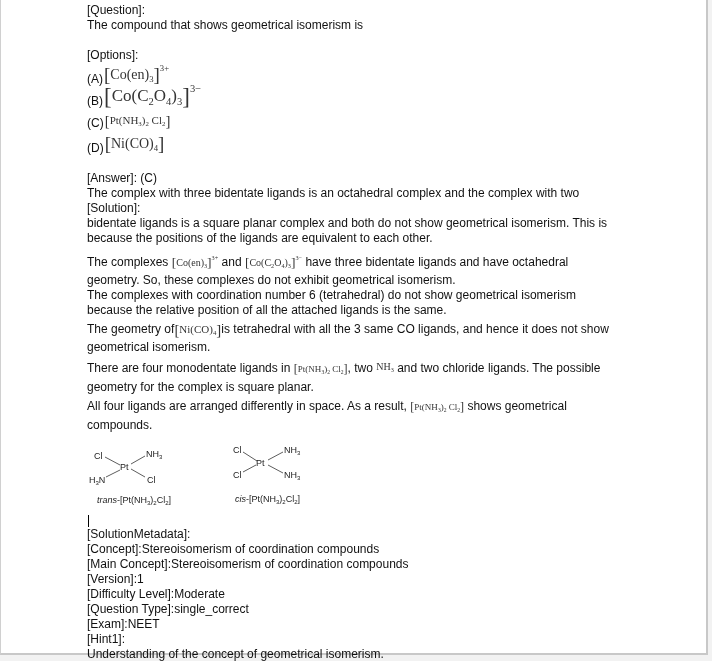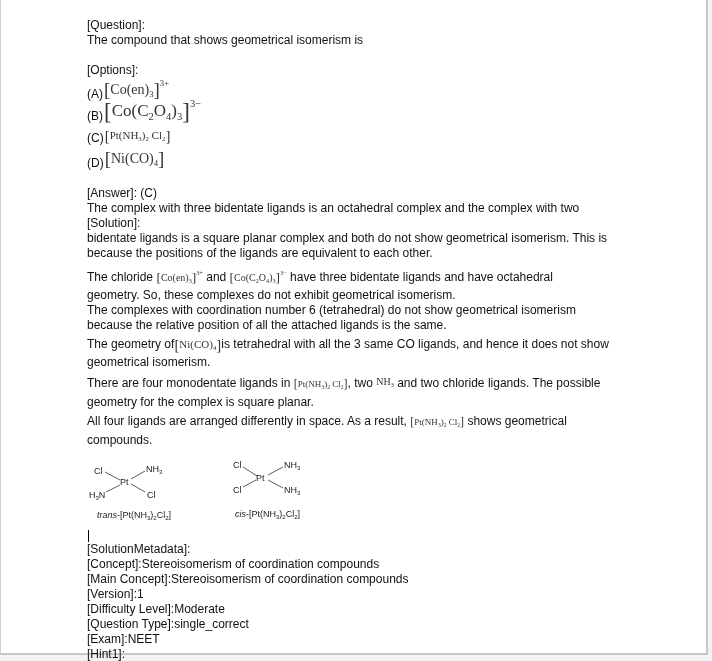--- a/index.html
+++ b/index.html
@@ -27,21 +27,21 @@
   .caret { width:1px; height:12px; background:#000; margin-left:1px; margin-top:2px; }
   .chem { font-family:"Liberation Sans", sans-serif; font-size:9px; fill:#222; }
   .chem-i { font-style:italic; }
 </style>
 </head>
 <body>
 
 <div class="page">
   <div class="content">
 
-    <div class="line" style="margin-top:18px">[Question]:</div>
+    <div class="line" style="margin-top:3px">[Question]:</div>
     <div class="line">The compound that shows geometrical isomerism is</div>
     <div class="gap-s"></div>
     <div class="line">[Options]:</div>
 
     <div class="opt">
       <span class="lbl">(A)</span>
       <span class="fm big">
         <span class="bracket">[</span><span>Co(en)</span><span class="sub">3</span><span class="bracket">]</span><span class="sup">3+</span>
       </span>
     </div>
@@ -70,21 +70,21 @@
     <div class="gap-s"></div>
     <div class="line">
       <span>[Answer]:</span> <span>(C)</span>
     </div>
     <div class="line">The complex with three bidentate ligands is an octahedral complex and the complex with two</div>
     <div class="line">[Solution]:</div>
     <div class="line">bidentate ligands is a square planar complex and both do not show geometrical isomerism. This is</div>
     <div class="line">because the positions of the ligands are equivalent to each other.</div>
 
     <div class="line" style="margin-top:4px">
-      <span>The chloride</span>
+      <span>The complexes</span>
       <span class="fm" style="font-size:10px"><span class="bracket">[</span>Co(en)<span class="sub">3</span><span class="bracket">]</span><span class="sup">3+</span></span>
       <span>and</span>
       <span class="fm" style="font-size:10px"><span class="bracket">[</span>Co(C<span class="sub">2</span>O<span class="sub">4</span>)<span class="sub">3</span><span class="bracket">]</span><span class="sup">3−</span></span>
       <span>have three bidentate ligands and have octahedral</span>
     </div>
     <div class="line">geometry. So, these complexes do not exhibit geometrical isomerism.</div>
     <div class="line">The complexes with coordination number 6 (tetrahedral) do not show geometrical isomerism</div>
     <div class="line">because the relative position of all the attached ligands is the same.</div>
 
     <div class="line" style="margin-top:4px">

